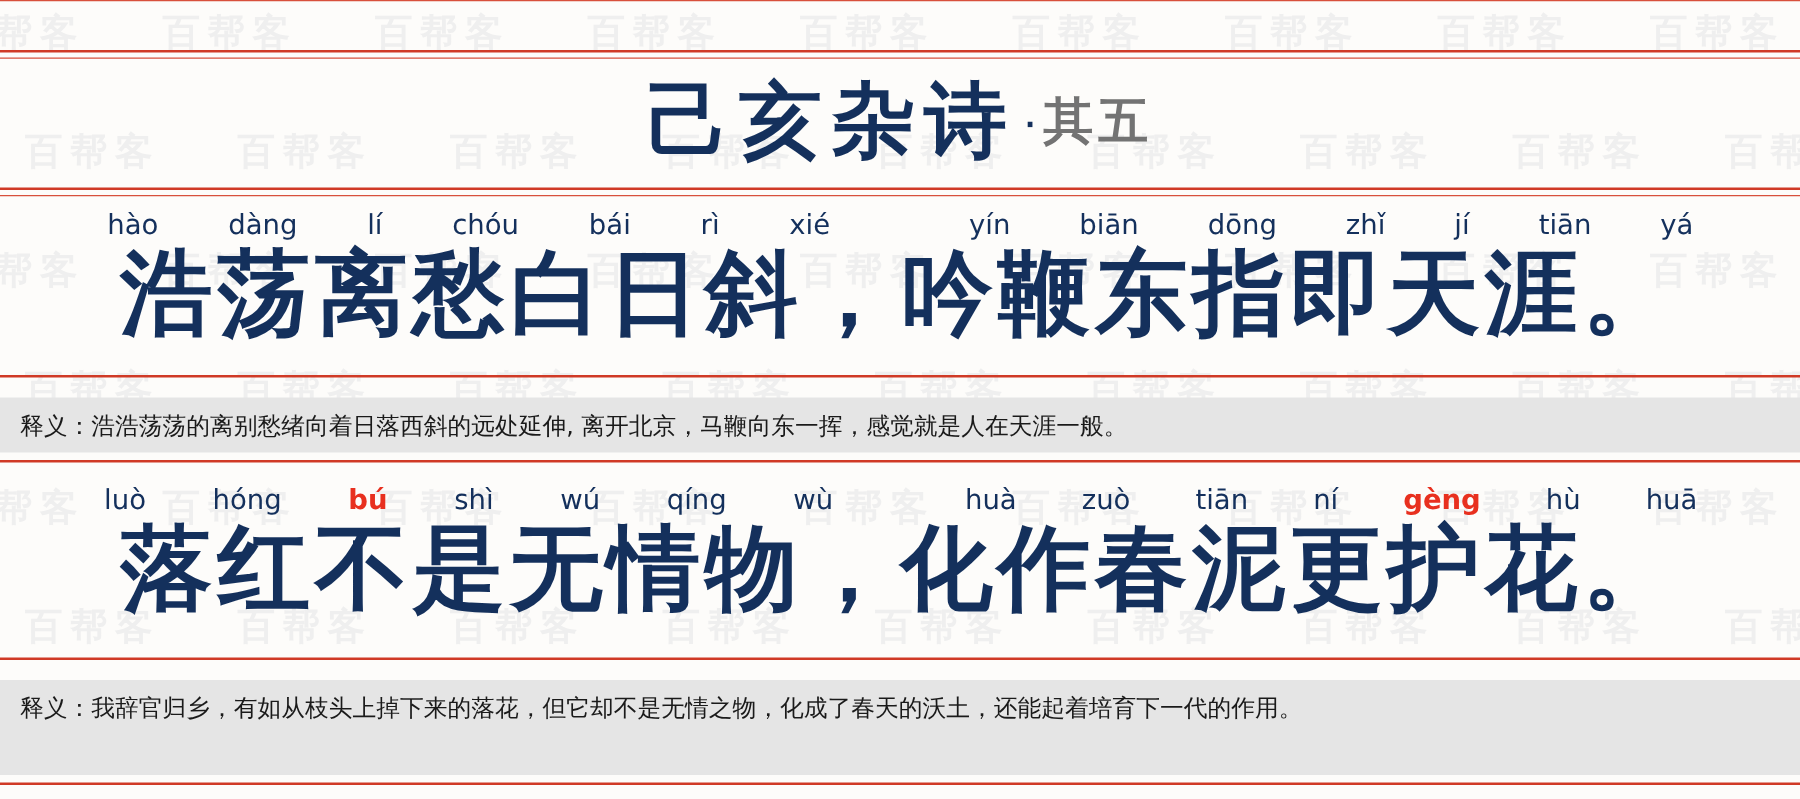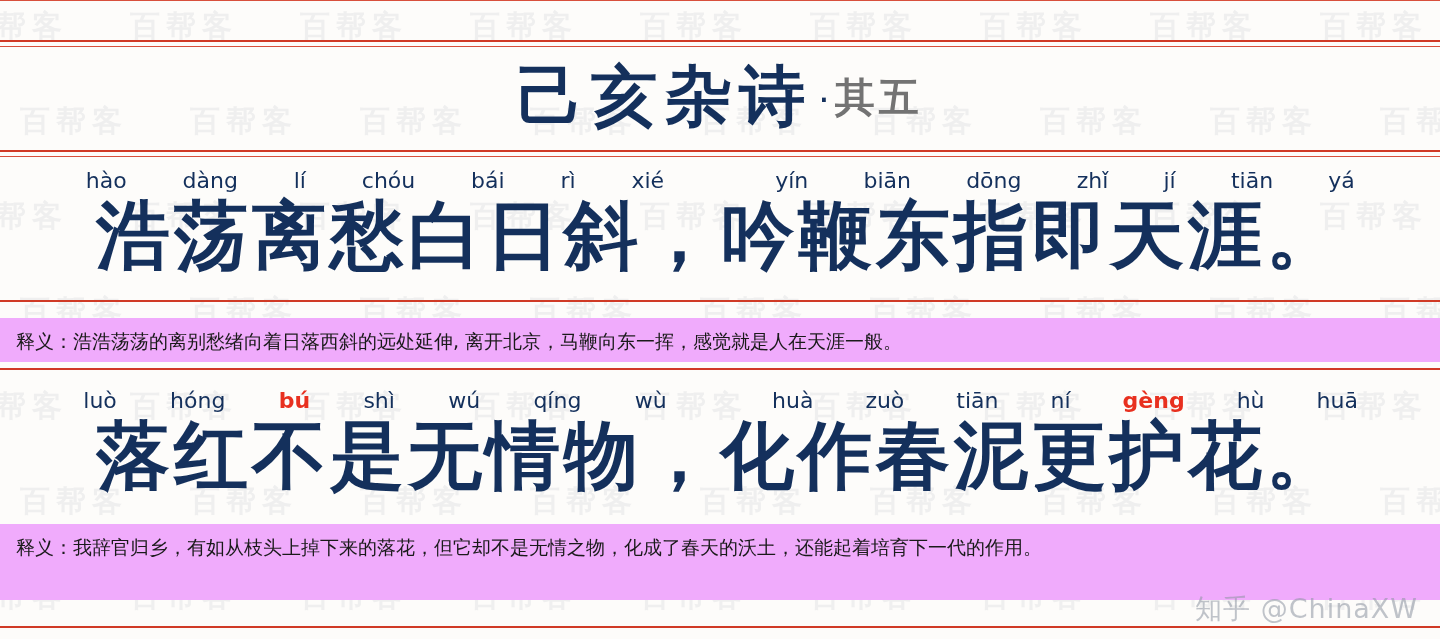--- a/index.html
+++ b/index.html
@@ -126,21 +126,21 @@
     letter-spacing: 4px;
     line-height: 1.12;
     white-space: nowrap;
   }
 
   
   .meaning {
     position: absolute;
     left: 0;
     width: 1440px;
-    background: #f0abfc;
+    background: #e5e5e5;
     color: #1a1a1a;
     font-size: 19px;
     font-family: "DejaVu Sans", sans-serif;
     box-sizing: border-box;
     padding: 9px 16px;
     line-height: 1.55;
   }
   .meaning .label { white-space: nowrap; }
 
   
@@ -286,19 +286,18 @@
         <span class="syl">tiān</span>
         <span class="syl">ní</span>
         <span class="syl hl">gèng</span>
         <span class="syl">hù</span>
         <span class="syl">huā</span>
       </div>
     </div>
     <div class="hanzi-line">落红不是无情物，化作春泥更护花。</div>
   </div>
 
-  <div class="meaning" style="top:524px; height:76px;">
+  <div class="meaning" style="top:544px; height:76px;">
     <span class="label">释义：</span><span>我辞官归乡，有如从枝头上掉下来的落花，但它却不是无情之物，化成了春天的沃土，还能起着培育下一代的作用。</span>
   </div>
 
-  <div class="signature">知乎 @ChinaXW</div>
 
 </div>
 
 </body></html>

